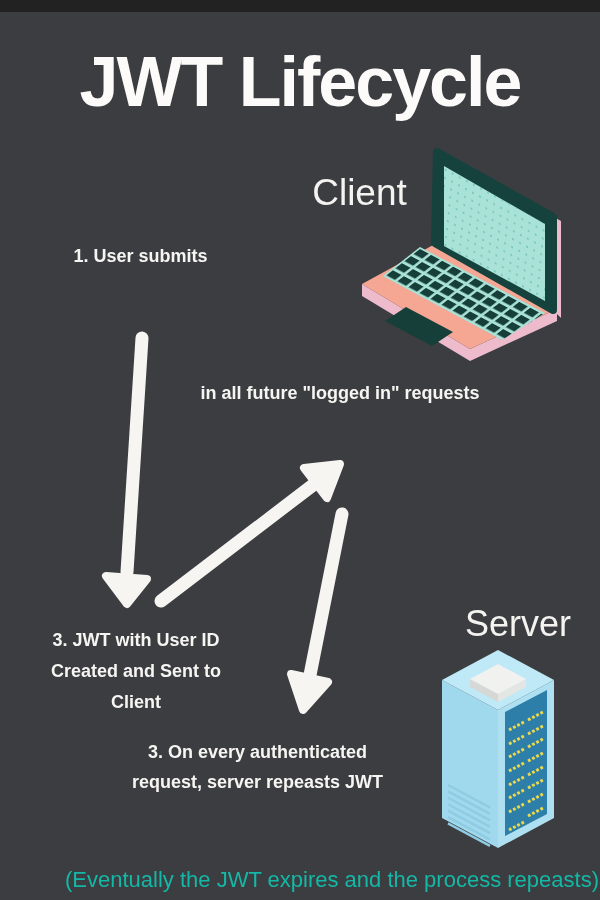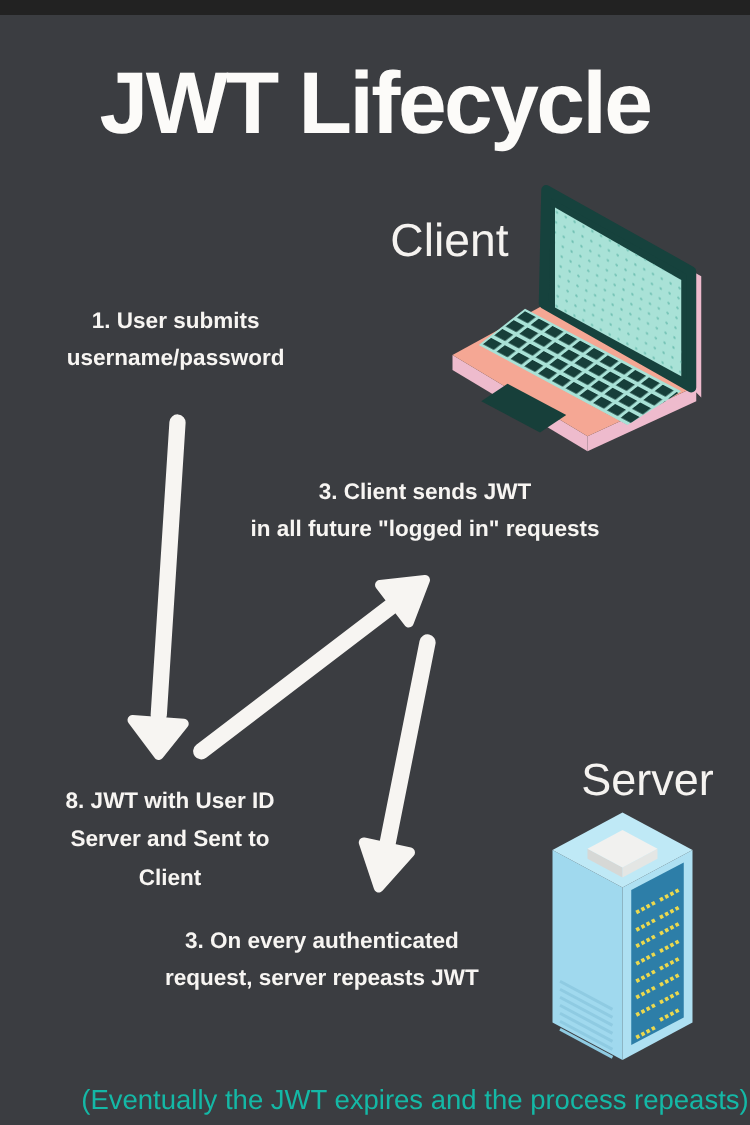--- a/index.html
+++ b/index.html
@@ -64,46 +64,44 @@
     <path d="M97,15 L221,84 L221,181 L213,173 L213,80 Z" fill="#eebbcd"></path>
 
     <path d="M97,15 L213,80 L213,173 L95,106 Z" fill="#16423d" stroke="#16423d" stroke-width="8" stroke-linejoin="round"></path>
 
     <path d="M104,29 L205,87 L205,164 L104,109 Z" fill="#a9e2d7"></path>
     <path d="M104,29 L205,87 L205,164 L104,109 Z" fill="url(#dots)"></path>
   </svg>
 
   <div class="step step1">
     <span class="line">1. User submits</span>
-    <span class="line">username/password</span>
   </div>
 
   <div class="step step3">
-    <span class="line">3. Client sends JWT</span>
     <span class="line">in all future "logged in" requests</span>
   </div>
 
   <svg class="abs-svg" style="left:0;top:0;" width="600" height="900" viewBox="0 0 600 900" aria-hidden="true">
     <g>
       <line x1="142" y1="326" x2="127" y2="560" stroke="#f7f5f2" stroke-width="13" stroke-linecap="round"></line>
       <path d="M127,592 L106,564 L147,567 Z" fill="#f7f5f2" stroke="#f7f5f2" stroke-width="8" stroke-linejoin="round"></path>
     </g>
     <g>
       <line x1="161" y1="589" x2="317" y2="470" stroke="#f7f5f2" stroke-width="13" stroke-linecap="round"></line>
       <path d="M340,452 L327,486 L304,456 Z" fill="#f7f5f2" stroke="#f7f5f2" stroke-width="8" stroke-linejoin="round"></path>
     </g>
     <g>
       <line x1="342" y1="502" x2="310" y2="663" stroke="#f7f5f2" stroke-width="13" stroke-linecap="round"></line>
       <path d="M303,698 L328,670 L291,662 Z" fill="#f7f5f2" stroke="#f7f5f2" stroke-width="8" stroke-linejoin="round"></path>
     </g>
   </svg>
 
   <div class="step step2">
-    <span class="line">8. JWT with User ID</span>
-    <span class="line">Server and Sent to</span>
+    <span class="line">3. JWT with User ID</span>
+    <span class="line">Created and Sent to</span>
     <span class="line">Client</span>
   </div>
 
   <div class="step step4">
     <span class="line">3. On every authenticated</span>
     <span class="line">request, server repeasts JWT</span>
   </div>
 
   <div class="device-label server-label">Server</div>
 

